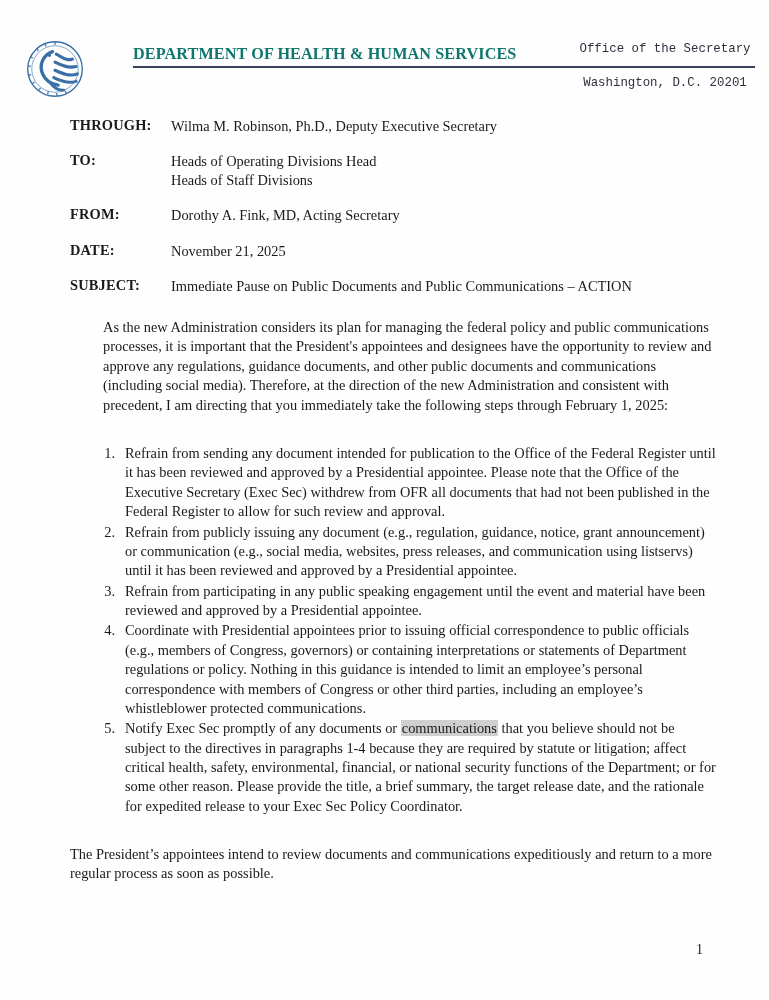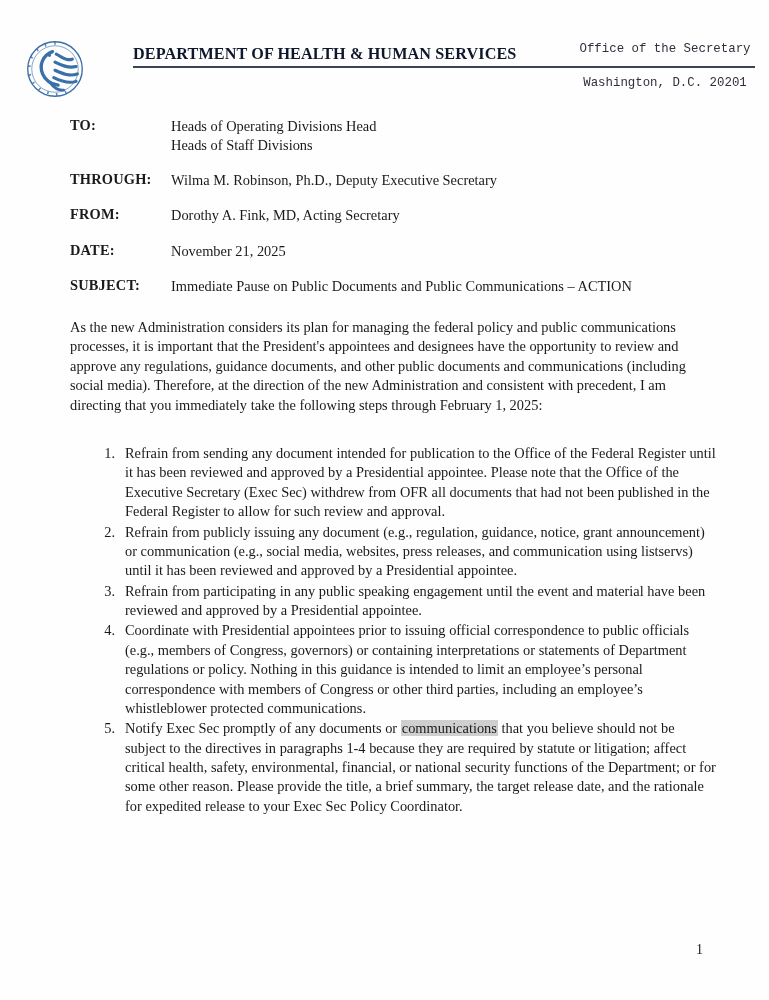--- a/index.html
+++ b/index.html
@@ -41,21 +41,21 @@
   .lh-title-wrap {
     position: absolute;
     left: 133px;
     top: 11px;
     width: 390px;
   }
   .lh-title {
     font-weight: bold;
     font-size: 16.2px;
     letter-spacing: 0.1px;
-    color: #0f172a;
+    color: #0f766e;
     white-space: nowrap;
     font-family: "Liberation Serif", "DejaVu Serif", serif;
   }
 
   .lh-right {
     position: absolute;
     right: 14px;
     top: 8px;
     width: 180px;
     text-align: center;
@@ -113,21 +113,21 @@
   .body-block {
     position: absolute;
     left: 70px;
     right: 57px;
   }
   .para {
     font-size: 14.4px;
     line-height: 1.345;
     text-align: left;
   }
-  #intro-para { top: 318px; }
+  #intro-para { top: 318px; margin-left: 33px; }
 
   
   .list {
     position: absolute;
     left: 95px;
     right: 53px;
     top: 444px;
   }
   .list-item {
     display: flex;
@@ -212,33 +212,33 @@
       <div class="lh-office">Office of the Secretary</div>
       <div class="lh-city">Washington, D.C. 20201</div>
     </div>
 
     <div class="lh-rule"></div>
   </div>
 
   <div class="memo-fields">
 
     <div class="field-row">
+      <div class="field-label">THROUGH:</div>
+      <div class="field-value">Wilma M. Robinson, Ph.D., Deputy Executive Secretary</div>
+    </div>
+
+    <div class="field-row">
       <div class="field-label">TO:</div>
       <div class="field-value">
         <span class="vline">Heads of Operating Divisions Head</span>
         <span class="vline">Heads of Staff Divisions</span>
       </div>
     </div>
 
     <div class="field-row">
-      <div class="field-label">THROUGH:</div>
-      <div class="field-value">Wilma M. Robinson, Ph.D., Deputy Executive Secretary</div>
-    </div>
-
-    <div class="field-row">
       <div class="field-label">FROM:</div>
       <div class="field-value">Dorothy A. Fink, MD, Acting Secretary</div>
     </div>
 
     <div class="field-row">
       <div class="field-label">DATE:</div>
       <div class="field-value">November 21, 2025</div>
     </div>
 
     <div class="field-row">
@@ -271,16 +271,17 @@
       <div class="li-text">Coordinate with Presidential appointees prior to issuing official correspondence to public officials (e.g., members of Congress, governors) or containing interpretations or statements of Department regulations or policy.  Nothing in this guidance is intended to limit an employee’s personal correspondence with members of Congress or other third parties, including an employee’s whistleblower protected communications.</div>
     </div>
 
     <div class="list-item">
       <div class="li-num">5.</div>
       <div class="li-text"><span>Notify Exec Sec promptly of any documents or </span><span class="hl">communications</span><span> that you believe should not be subject to the directives in paragraphs 1-4 because they are required by statute or litigation; affect critical health, safety, environmental, financial, or national security functions of the Department; or for some other reason.  Please provide the title, a brief summary, the target release date, and the rationale for expedited release to your Exec Sec Policy Coordinator.</span></div>
     </div>
 
   </div>
 
+  <div class="body-block para" id="closing-para" style="top:845px;">The President’s appointees intend to review documents and communications expeditiously and return to a more regular process as soon as possible.</div>
 
   <div class="page-number">1</div>
 
 </div>
 
 </body></html>

